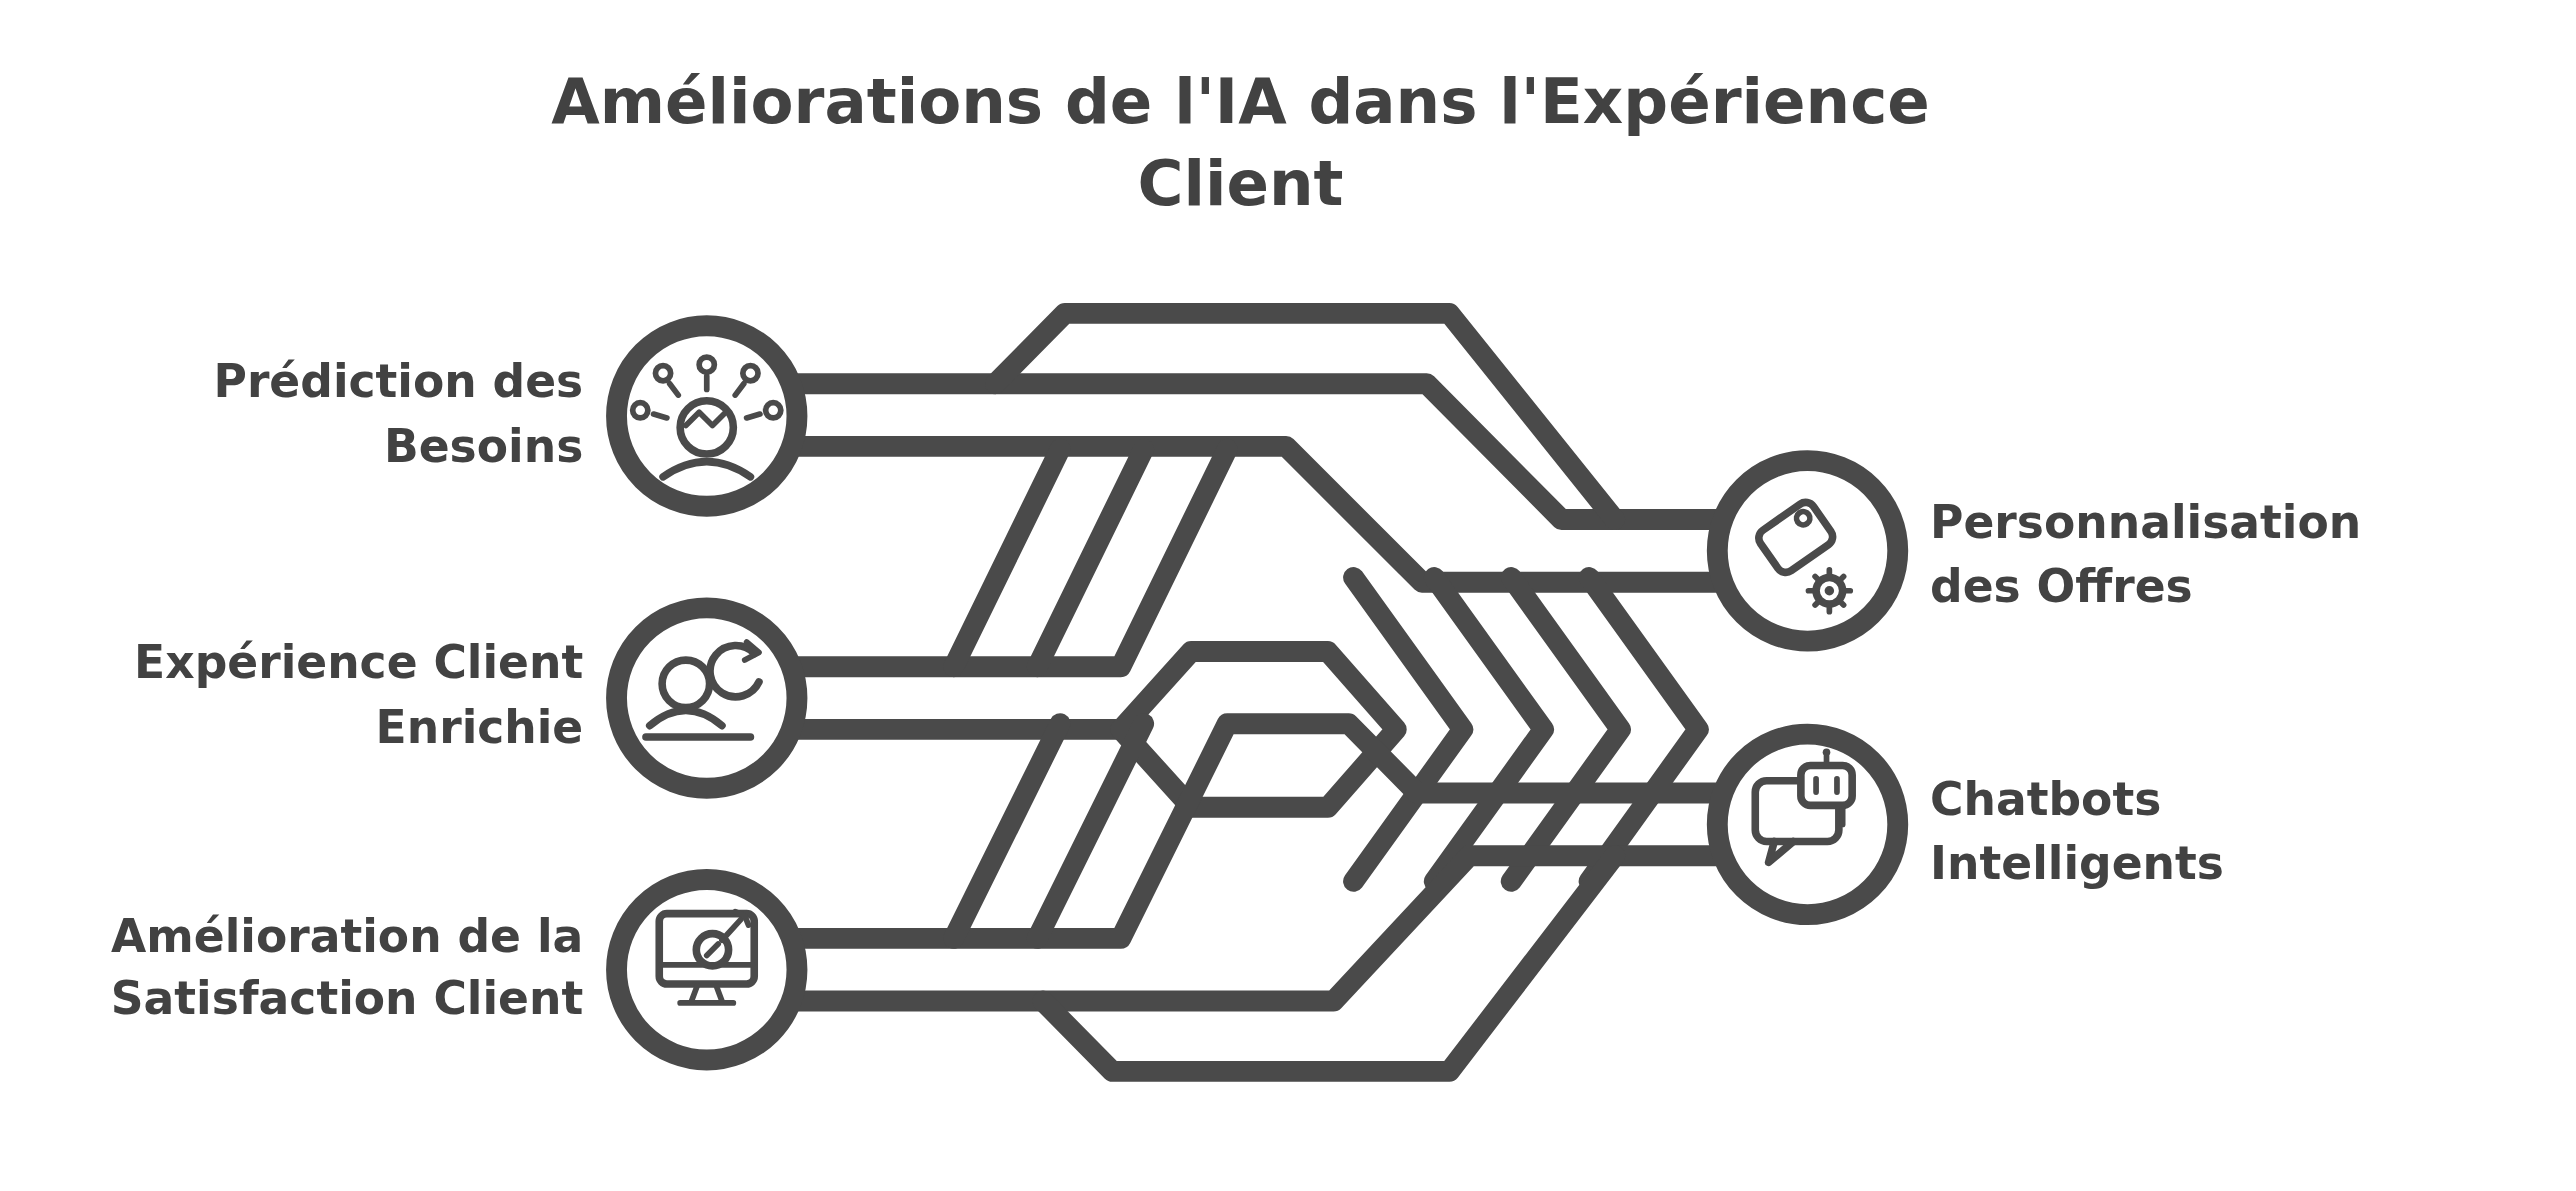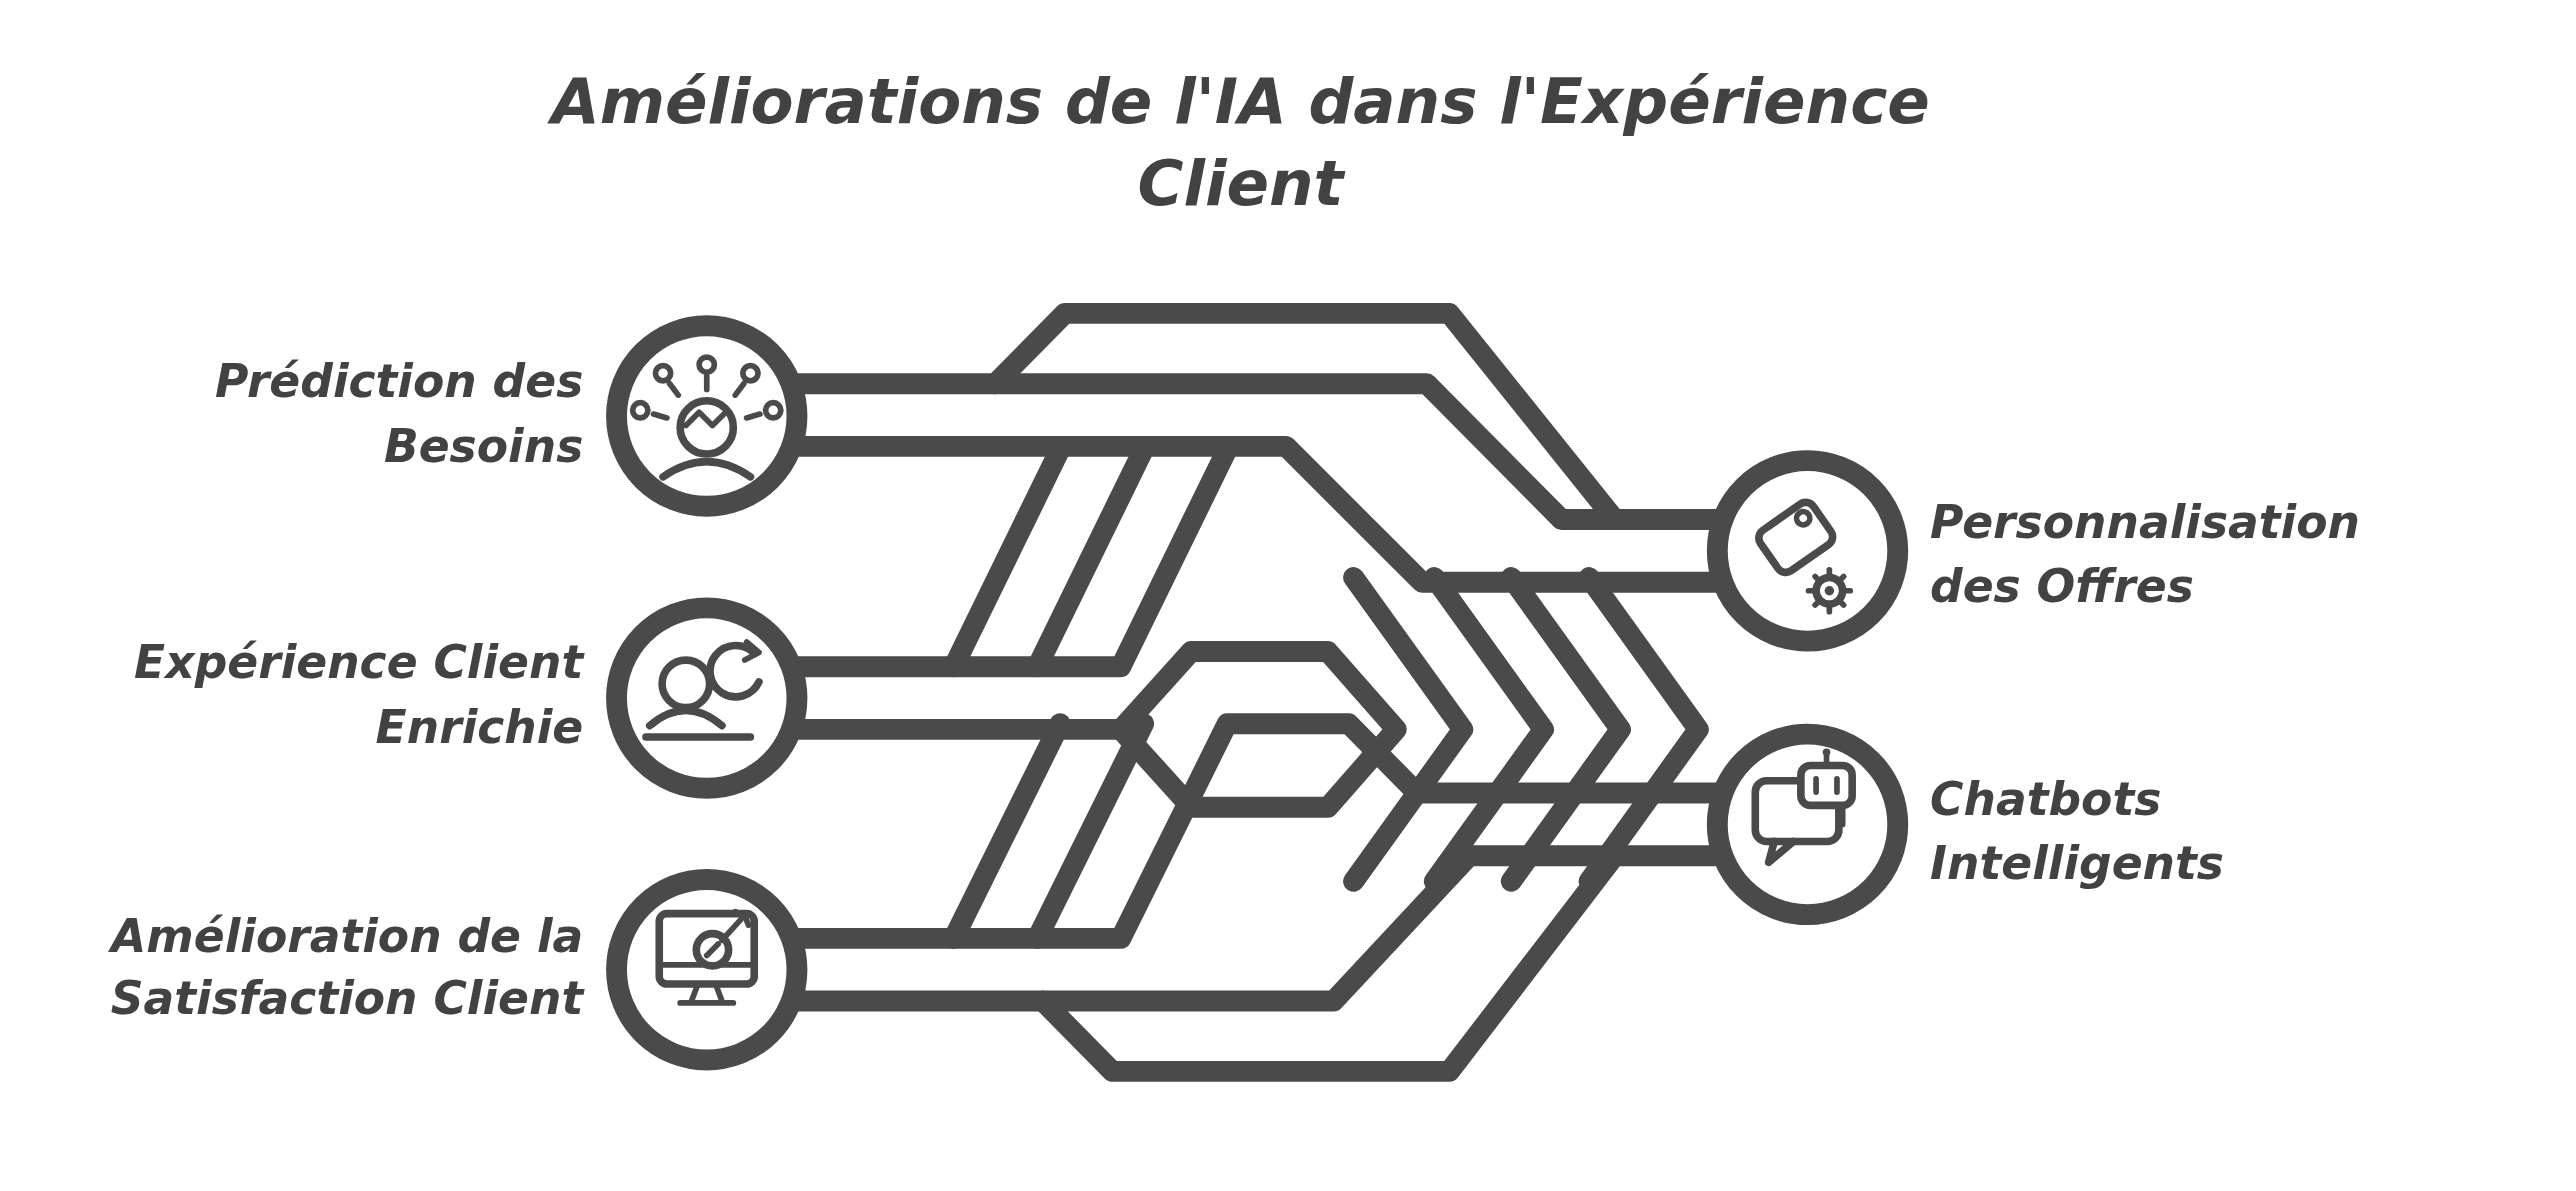--- a/index.html
+++ b/index.html
@@ -1,16 +1,16 @@
 <!DOCTYPE html>
 <html style="font-size:15px"><head>
 <meta charset="utf-8">
 <style>
   html,body{margin:0;padding:0;background:#ffffff;}
-  #stage{position:relative;width:2576px;height:1191px;background:#ffffff;overflow:hidden;font-style:italic;}
+  #stage{position:relative;width:2576px;height:1191px;background:#ffffff;overflow:hidden;}
   svg{position:absolute;left:0;top:0;}
   .trace{stroke:#4a4a4a;stroke-width:22;fill:none;stroke-linecap:round;stroke-linejoin:round;}
   .node-ring{stroke:#4a4a4a;stroke-width:22;fill:#ffffff;}
   .icon{stroke:#4a4a4a;stroke-width:8;fill:none;stroke-linecap:round;stroke-linejoin:round;}
   .icon-thin{stroke:#4a4a4a;stroke-width:6;fill:none;stroke-linecap:round;stroke-linejoin:round;}
   .icon-fill{fill:#4a4a4a;stroke:none;}
   .icon-white{stroke:#4a4a4a;stroke-width:8;fill:#ffffff;stroke-linecap:round;stroke-linejoin:round;}
   text{font-family:"DejaVu Sans","Liberation Sans",sans-serif;font-weight:bold;fill:#424242;}
   .title-text{font-size:66px;}
   .label-text{font-size:48px;}

